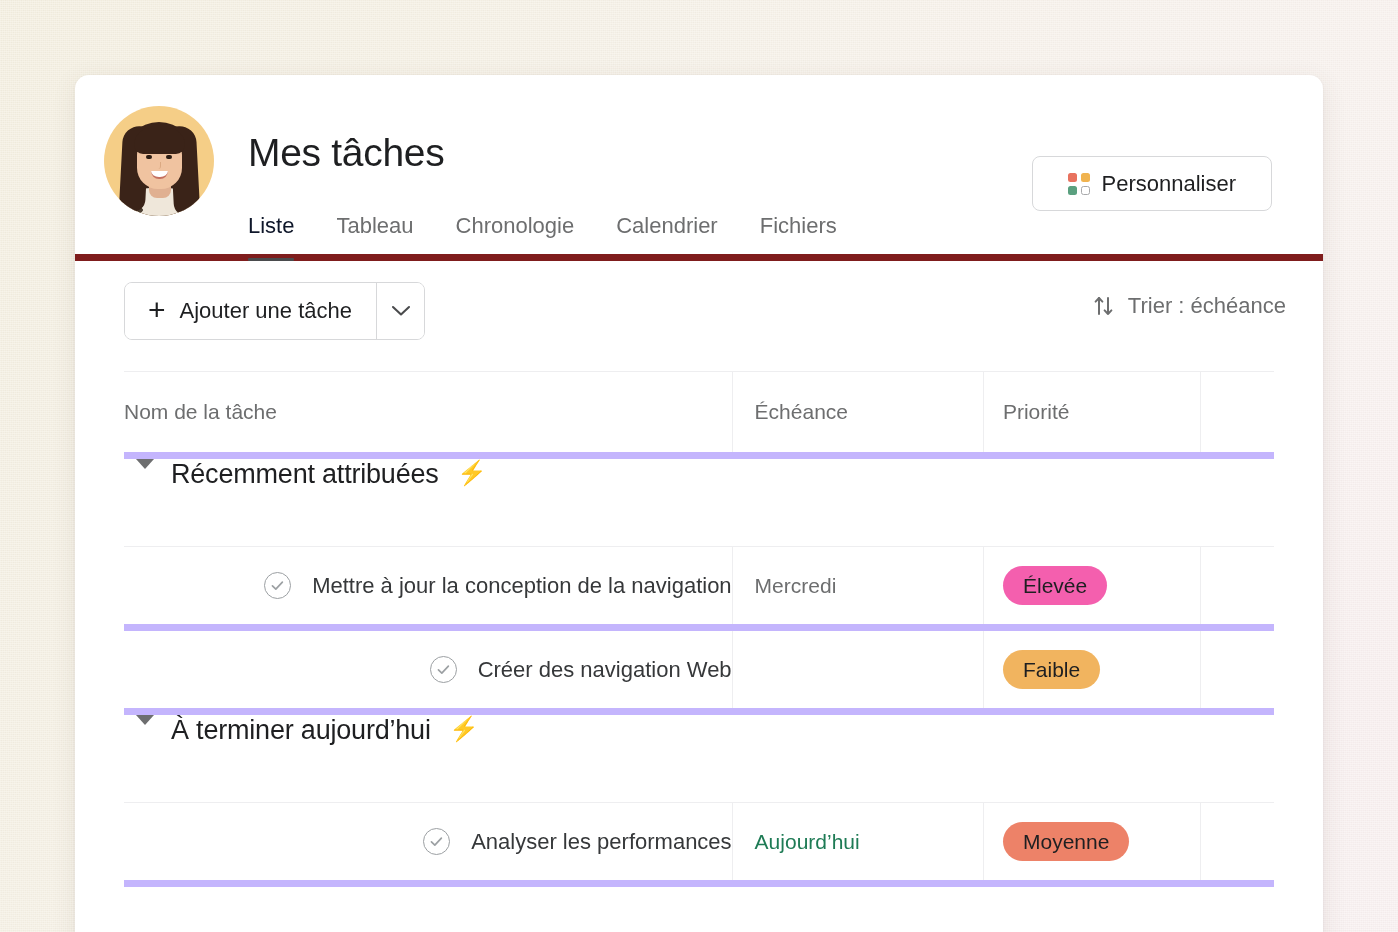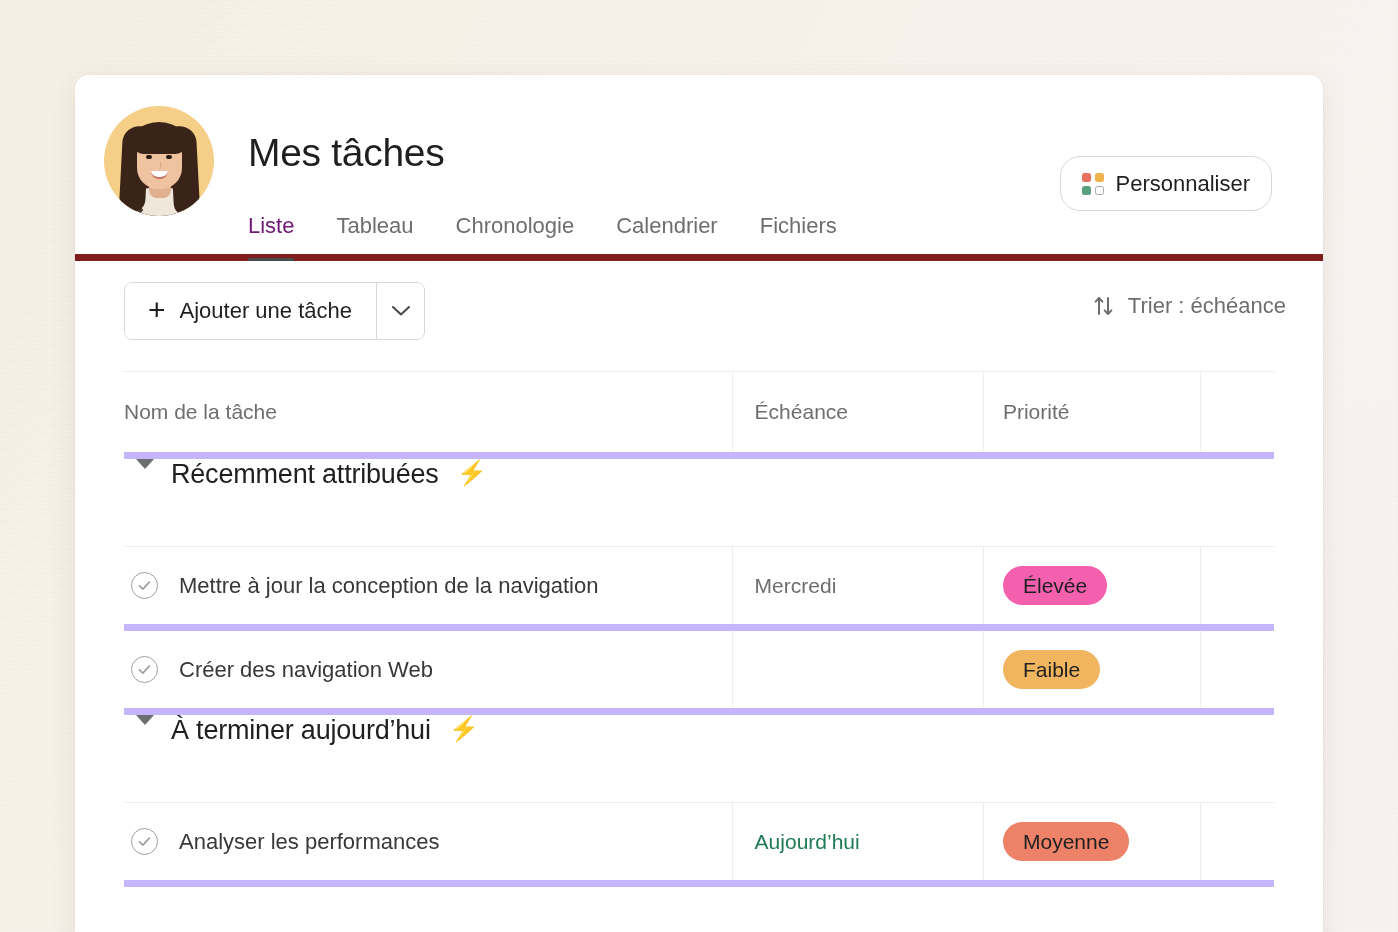--- a/index.html
+++ b/index.html
@@ -151,41 +151,41 @@
     height: 61px;
   }
   .tab {
     position: relative;
     font-size: 22px;
     color: #6d6e6f;
     padding-bottom: 22px;
     cursor: pointer;
     white-space: nowrap;
   }
-  .tab.active { color: #701a75; }
+  .tab.active { color: #0f172a; }
   .tab.active::after {
     content: "";
     position: absolute;
     left: 0; right: 0; bottom: 0;
     height: 3px;
     background: #4a4b4d;
     border-radius: 1px;
   }
 
   #customize-btn {
     position: absolute;
     right: 51px;
     top: 81px;
     display: flex;
     align-items: center;
     gap: 11px;
     height: 55px;
-    padding: 0 21px;
+    padding: 0 35px;
     border: 1px solid #d7d8da;
-    border-radius: 20px;
+    border-radius: 8px;
     background: #fff;
     cursor: pointer;
   }
   #customize-btn .label { font-size: 22px; color: #1e1f21; }
   .grid-icon {
     width: 22px; height: 22px;
     display: grid;
     grid-template-columns: 9px 9px;
     grid-template-rows: 9px 9px;
     gap: 4px;
@@ -289,21 +289,21 @@
   }
   .section-title {
     font-size: 27px;
     color: #1e1f21;
     letter-spacing: -.2px;
   }
   .bolt { font-size: 24px; margin-left: 2px; }
 
   
   .task-row { height: 84px; }
-  .task-row .c-name { padding-left: 0; gap: 21px; }
+  .task-row .c-name { padding-left: 0; gap: 21px; justify-content: flex-end; }
   .check-circle {
     flex: none;
     width: 27px; height: 27px;
     border-radius: 50%;
     border: 1.8px solid #9ca0a3;
     display: flex; align-items: center; justify-content: center;
     margin-left: 7px;
     cursor: pointer;
   }
   .task-name { font-size: 22px; color: #36383a; }

